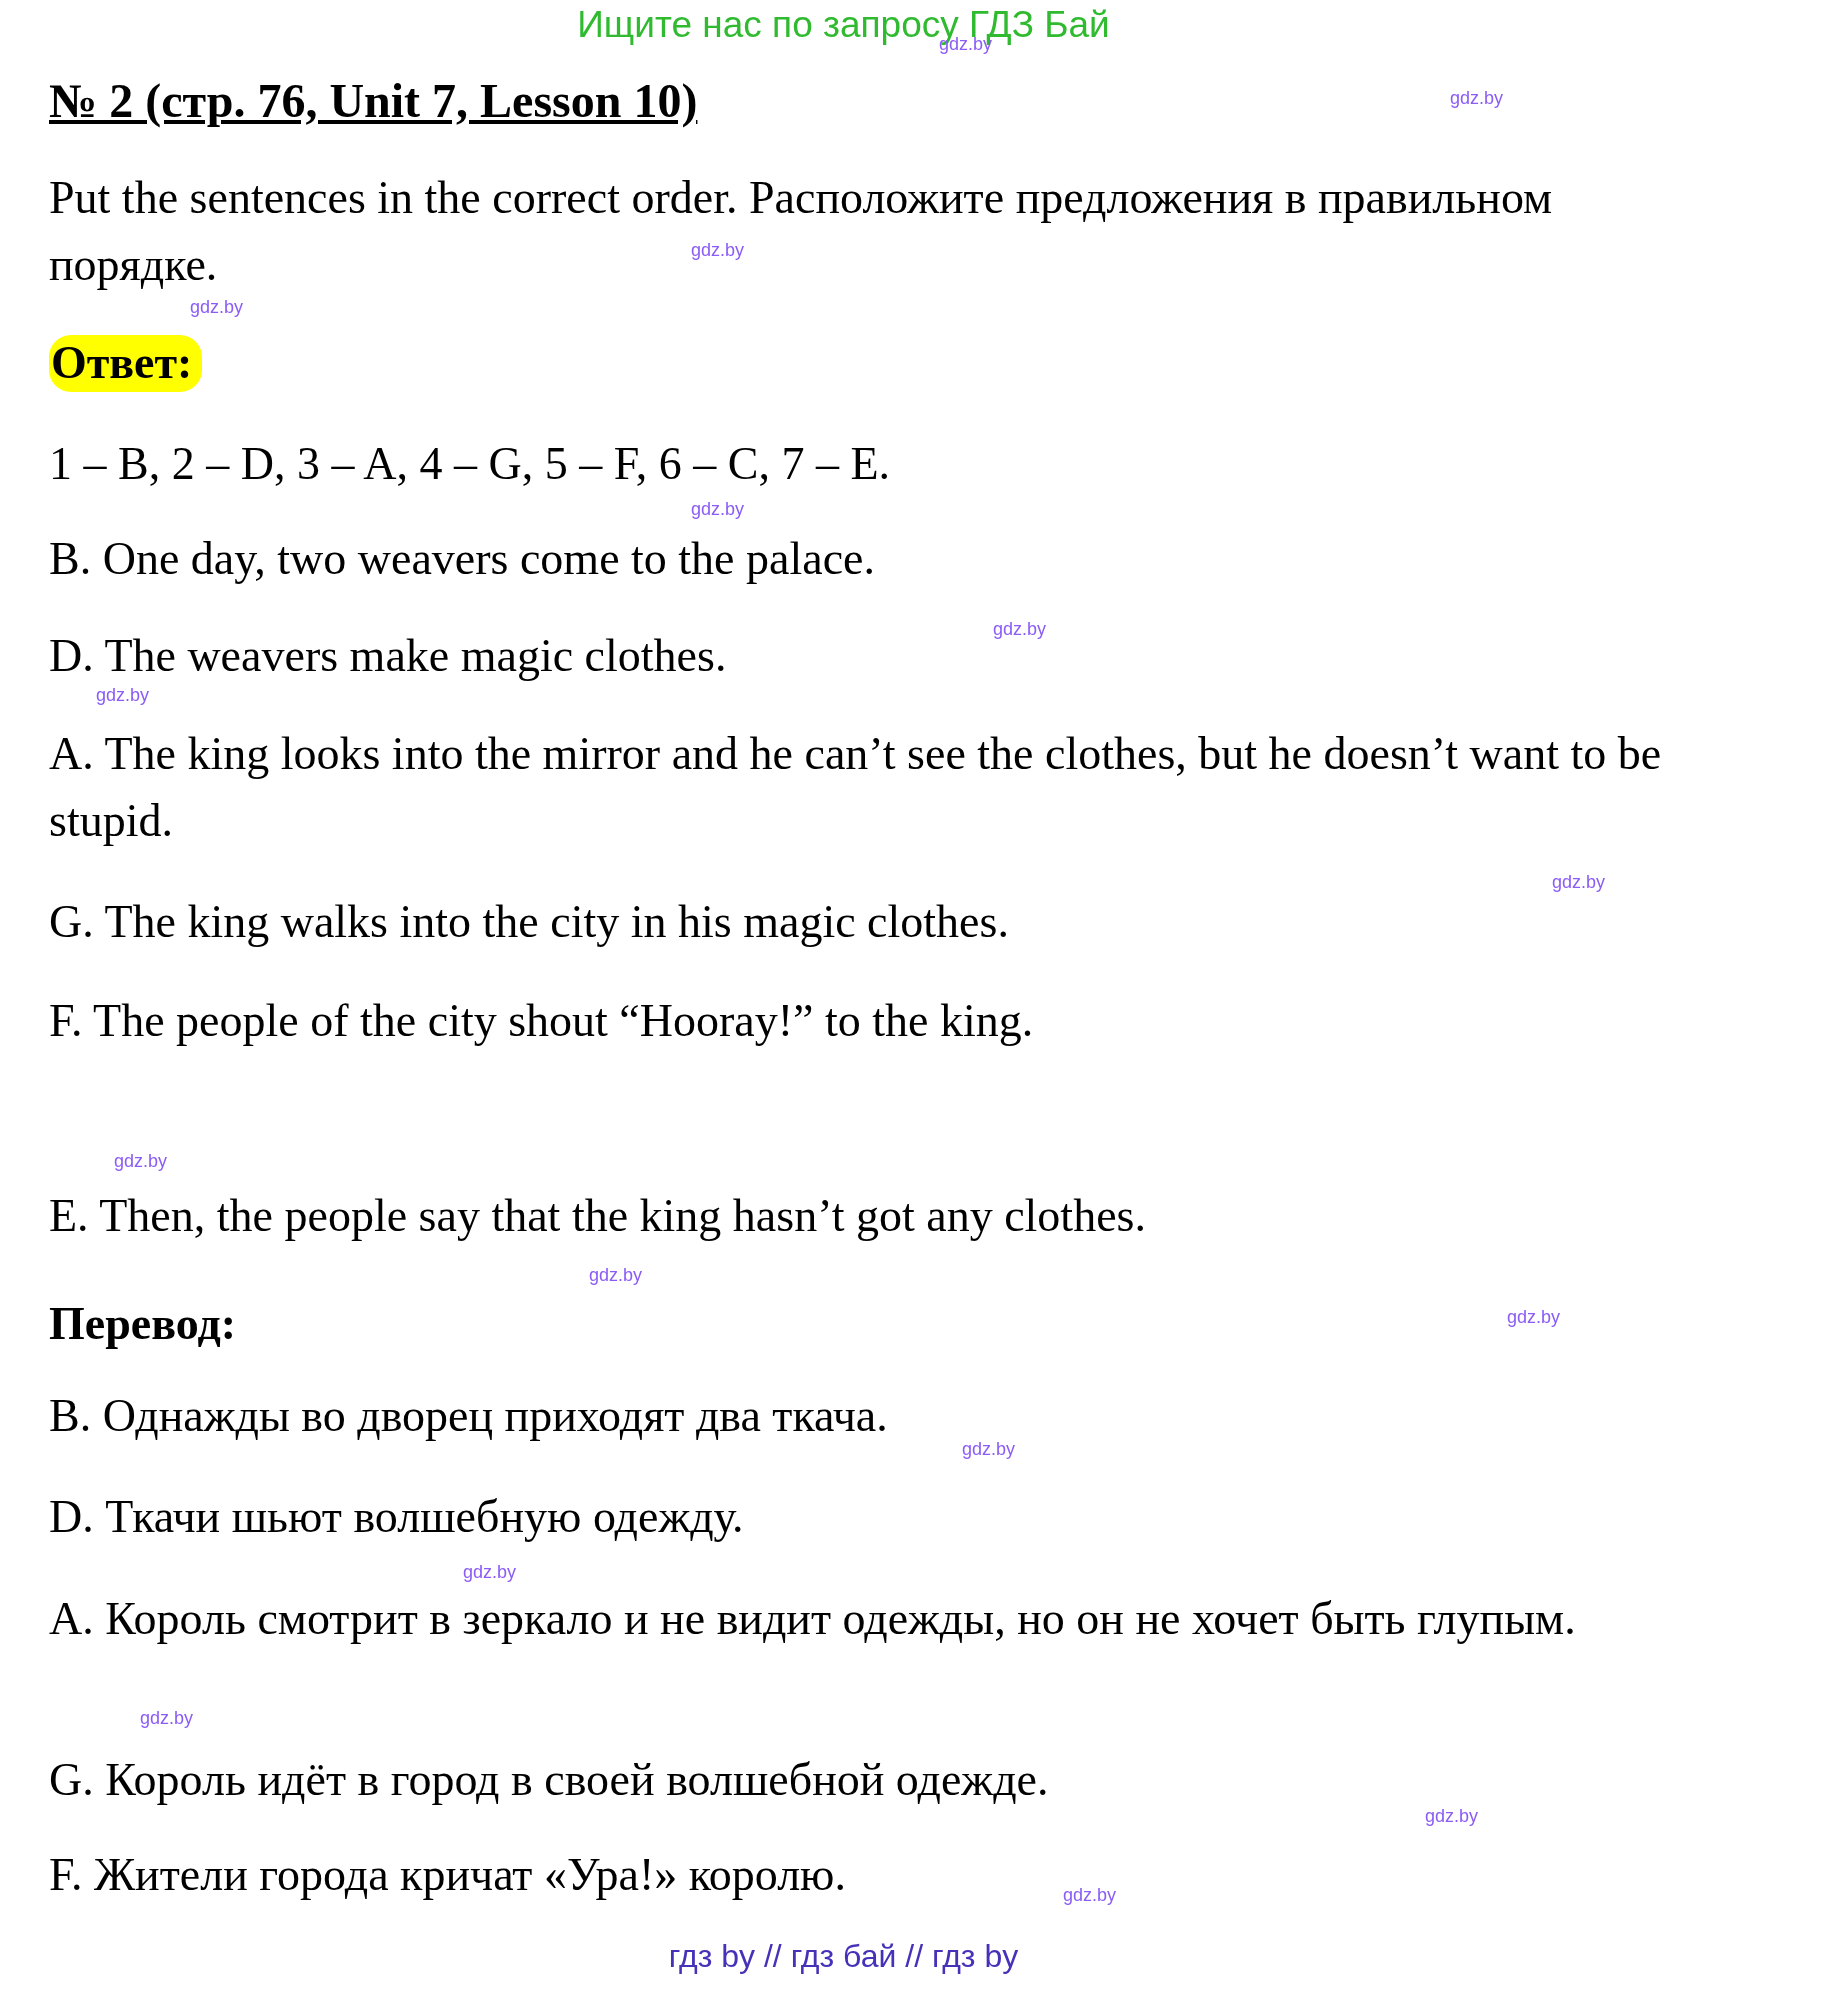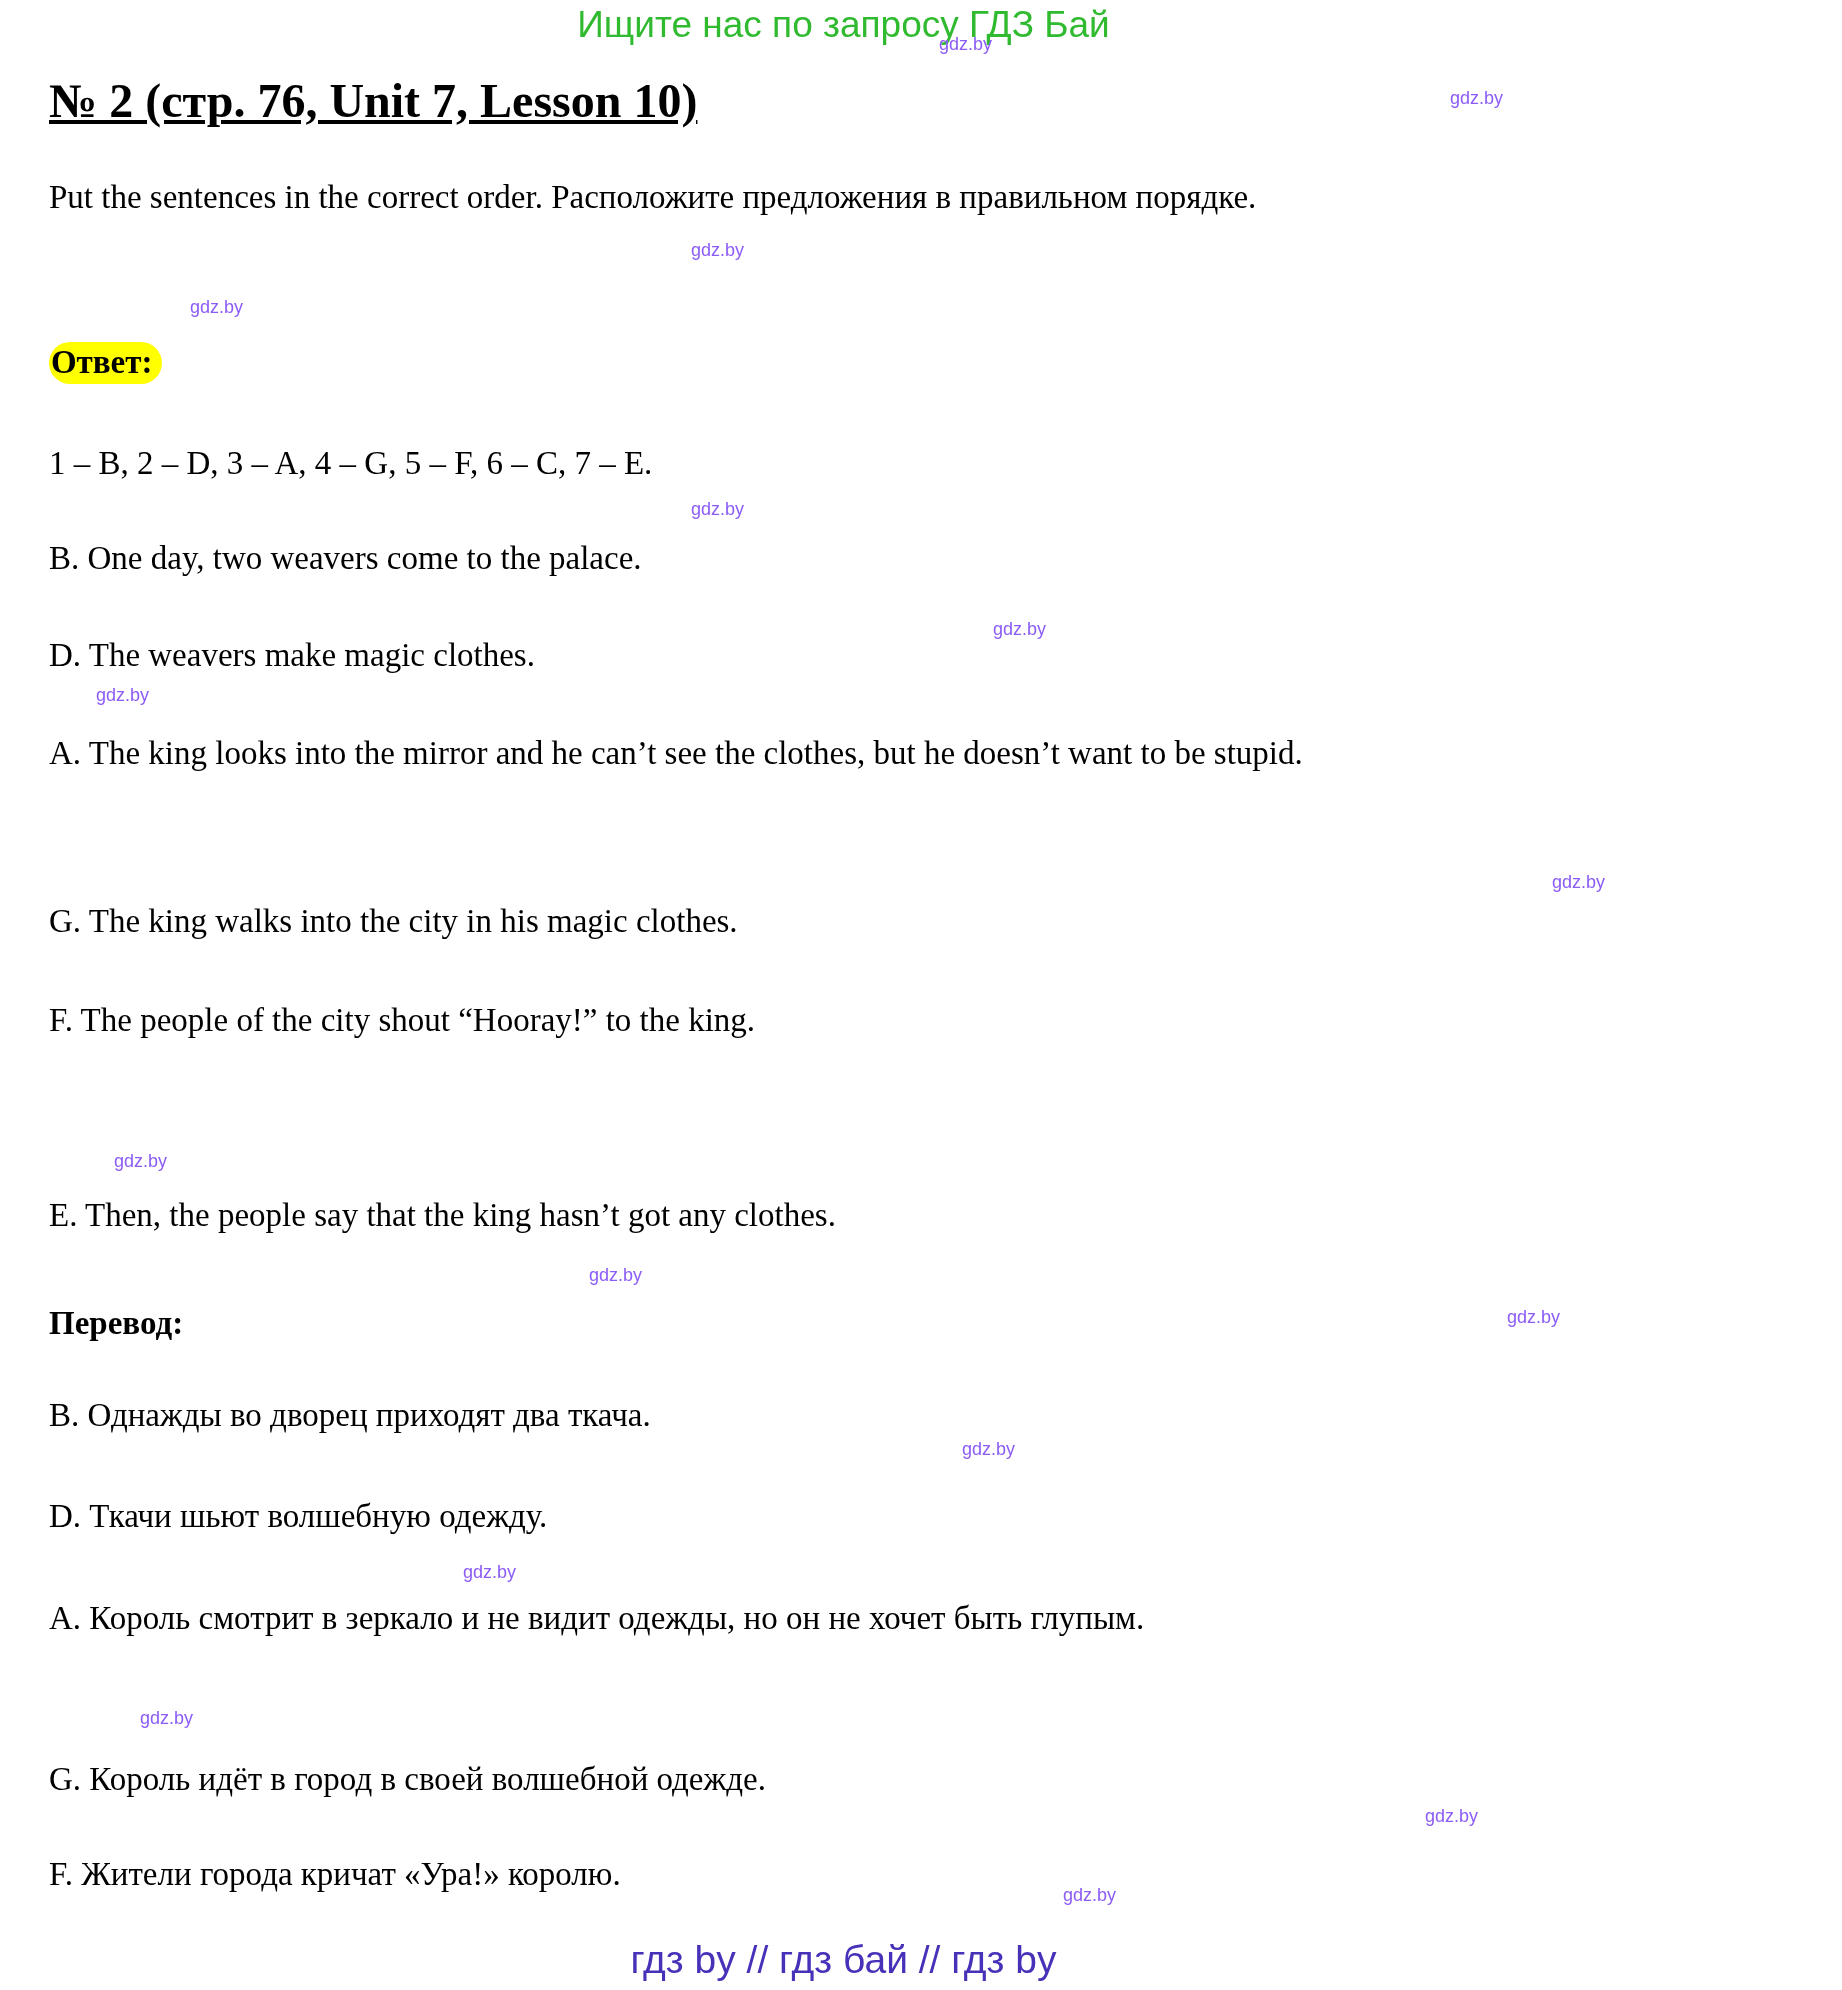--- a/index.html
+++ b/index.html
@@ -32,39 +32,39 @@
     position: absolute;
     font-family: "Liberation Sans", sans-serif;
     font-size: 18px;
     color: #8b5cf6;
     white-space: nowrap;
   }
   .para {
     position: absolute;
     left: 49px;
     width: 1733px;
-    font-size: 33px;
+    font-size: 46px;
     line-height: 67px;
     color: #000000;
   }
   .title { font-weight: bold; font-size: 48px; text-decoration: underline; }
   .label { font-weight: bold; }
   .highlight {
     background: var(--highlight-yellow, #ffff00);
     padding: 1.9px 9.4px 3.7px 1.9px;
     border-radius: 22px;
   }
   .footer {
     position: absolute;
     top: 1938px;
     left: 0;
     width: 100%;
     text-align: center;
     font-family: "Liberation Sans", sans-serif;
-    font-size: 39px;
+    font-size: 32px;
     color: var(--footer-purple, #4632b8);
   }
 </style>
 </head>
 <body>
 
 <div class="page">
 
   <div class="promo">Ищите нас по запросу ГДЗ Бай</div>
 

